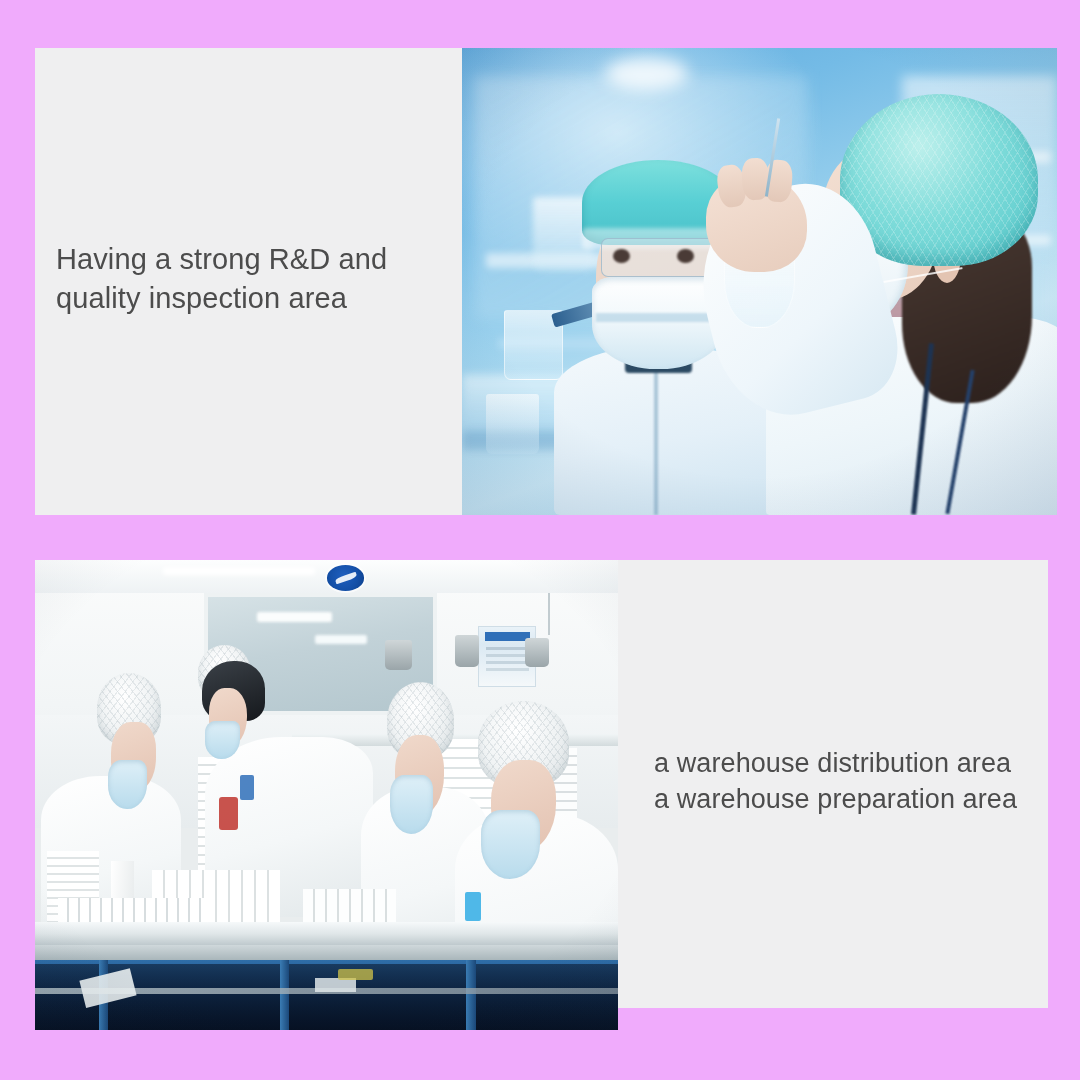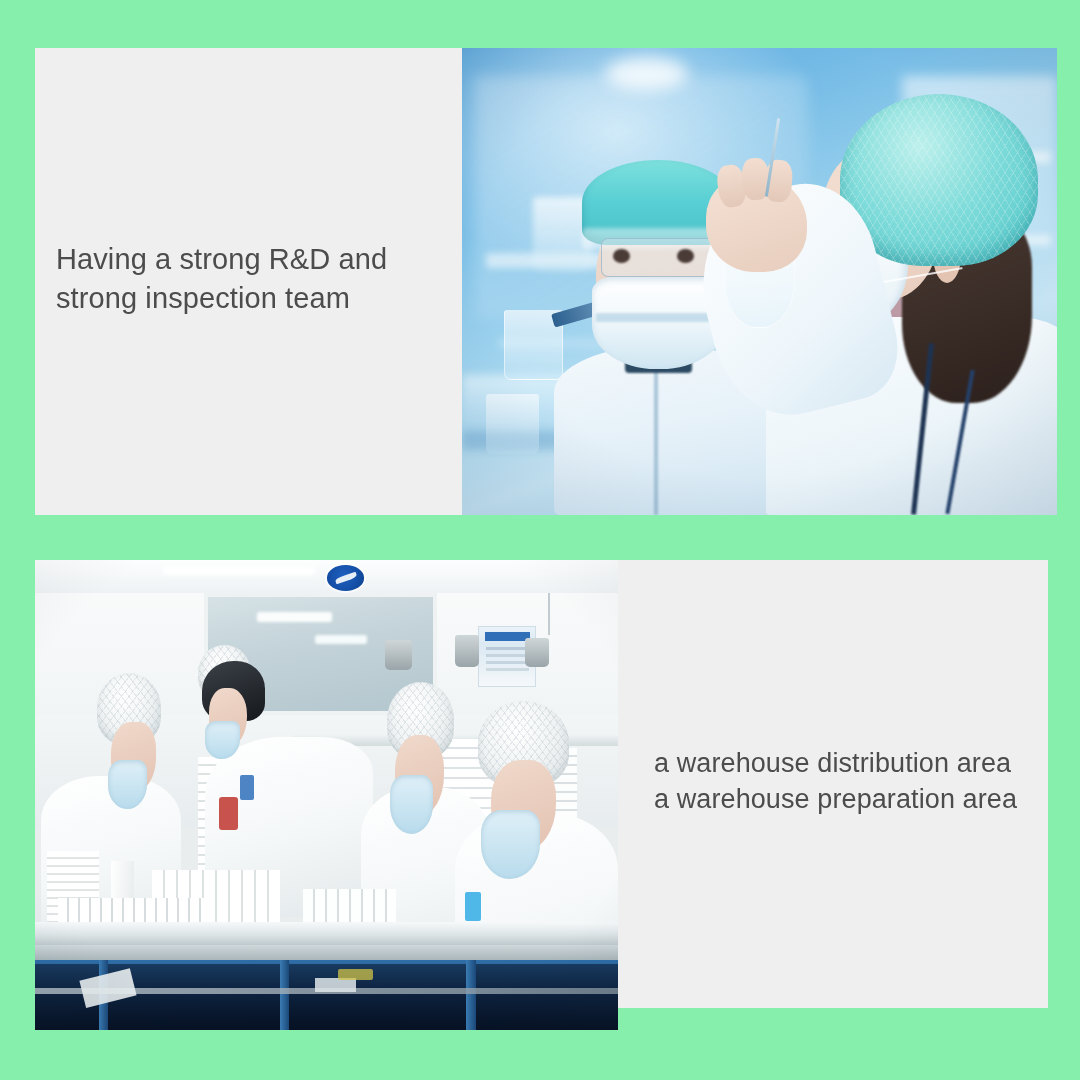--- a/index.html
+++ b/index.html
@@ -3,21 +3,21 @@
 <meta charset="utf-8">
 <title>Facility Showcase</title>
 <style>
   * { margin:0; padding:0; box-sizing:border-box; }
   html, body {
     width:1080px; height:1080px;
     background:#ffffff;
     font-family:"Liberation Sans", sans-serif;
     overflow:hidden;
   }
-  .page { position:relative; width:1080px; height:1080px; background:#86efac; }
+  .page { position:relative; width:1080px; height:1080px; background:#f0abfc; }
 
   
   .block-top { position:absolute; left:35px; top:48px; width:1022px; height:467px; }
   .panel-gray-top {
     position:absolute; left:0; top:0; width:428px; height:467px;
     background:#efeff0;
   }
   .caption-top {
     position:absolute; left:21px; top:192px; width:400px;
     color:#4c4c4c; font-size:29px; line-height:39px;
@@ -308,21 +308,21 @@
 <body>
 
 <div class="page">
 
   <div class="block-top">
 
     <div class="panel-gray-top"></div>
 
     <div class="caption-top">
       <span class="ln">Having a strong R&amp;D and</span>
-      <span class="ln">strong inspection team</span>
+      <span class="ln">quality inspection area</span>
     </div>
 
     <div class="photo-top">
       <div class="t-bg"></div>
       <div class="t-wallpanel"></div>
       <div class="t-rack"></div>
       <div class="t-shelf a"></div>
       <div class="t-shelf b"></div>
       <div class="t-shelf c"></div>
       <div class="t-shelf d"></div>

